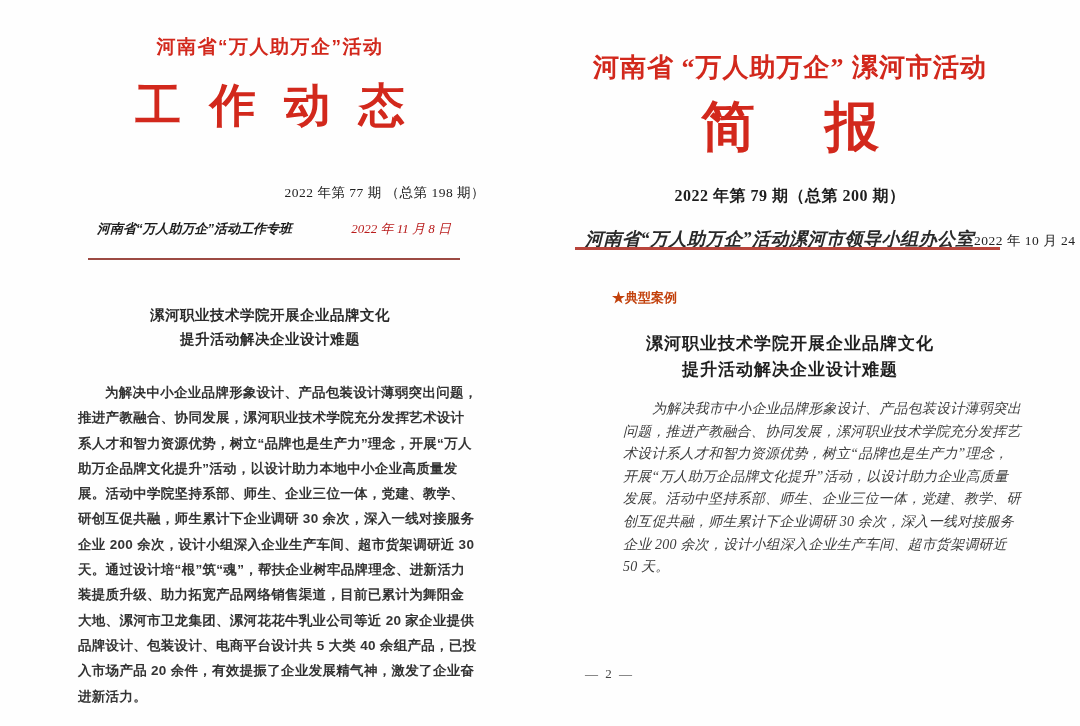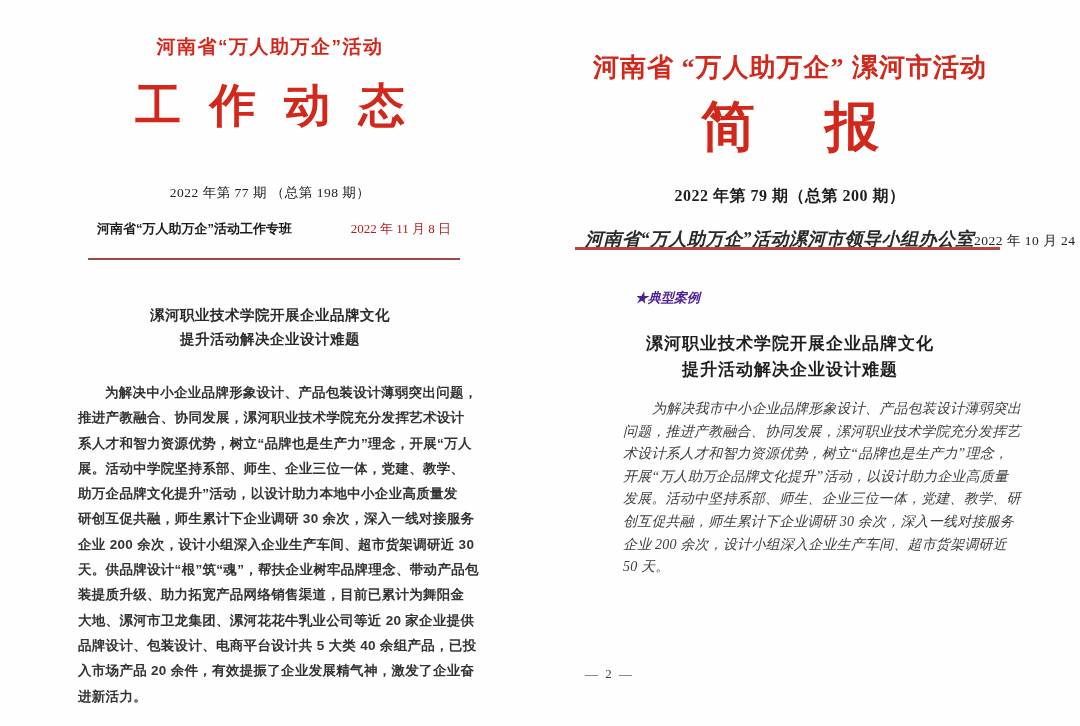--- a/index.html
+++ b/index.html
@@ -22,24 +22,24 @@
     font-weight:700; font-size:19px; letter-spacing:1.5px;
     color:var(--accent-red);
   }
   .l-title {
     top:78px; font-family:"Liberation Sans", sans-serif;
     font-weight:900; font-size:46px; line-height:54px;
     letter-spacing:0.62em; padding-left:0.62em; box-sizing:border-box;
     color:var(--accent-red);
     text-align:center;
   }
-  .l-issue { top:184px; font-size:13.5px; color:#222; letter-spacing:0.5px; }
+  .l-issue { top:184px; font-size:13.5px; color:#222; letter-spacing:0.5px;text-align:right; }
   .l-orgline {
     top:220px; left:42px; right:34px;
-    display:flex; justify-content:space-between; align-items:flex-start;
+    display:flex; justify-content:space-between; align-items:flex-start;font-style:italic;
   }
   .l-org {
     font-family:"Liberation Sans", sans-serif;
     font-weight:700; font-size:13px; color:#1c1c1c;
   }
   .l-date { font-size:13px; color:#b91c1c; }
   .l-divider { top:258px; left:33px; width:372px; height:2px; background:var(--divider-left); }
   .l-article-title {
     top:303px; font-family:"Liberation Sans", sans-serif;
     font-weight:700; font-size:14.5px; line-height:24px; color:#2b2b2b;
@@ -64,21 +64,21 @@
     color:var(--accent-red);
   }
   .r-issue { top:186px; font-weight:700; font-size:16px; color:#1d1d1d; letter-spacing:0.5px; }
   .r-officeline {
     top:227px; left:30px; right:20px;
     display:flex; justify-content:space-between; align-items:baseline;
   }
   .r-org { font-style:italic; font-weight:600; font-size:18px; color:#2a2a2a; letter-spacing:0.5px; }
   .r-date { font-size:13.5px; color:#222; letter-spacing:0.5px; }
   .r-divider { top:247px; left:20px; width:425px; height:3px; background:var(--divider-right); }
-  .r-star { top:289px; left:80px; font-weight:700; font-style:italic; font-size:13px; color:#4c1d95; }
+  .r-star { top:289px; left:57px; font-weight:700; font-size:13px; color:#c2410c; }
   .r-article-title {
     top:331px; font-weight:700; font-size:17px; line-height:26px;
     color:#1f1f1f; letter-spacing:1px;
   }
   .r-body {
     top:398px; left:68px; width:394px;
     font-size:14px; line-height:22.6px; font-style:italic;
     letter-spacing:0.2px; color:#3d3d3d;
   }
   .r-body .para .line:first-child { text-indent:29px; }
@@ -99,25 +99,25 @@
     </div>
     <div class="abs l-divider"></div>
     <div class="abs center l-article-title">
       <div class="nowrap">漯河职业技术学院开展企业品牌文化</div>
       <div class="nowrap">提升活动解决企业设计难题</div>
     </div>
     <div class="abs l-body">
         <div class="line nowrap">为解决中小企业品牌形象设计、产品包装设计薄弱突出问题，</div>
         <div class="line nowrap">推进产教融合、协同发展，漯河职业技术学院充分发挥艺术设计</div>
         <div class="line nowrap">系人才和智力资源优势，树立“品牌也是生产力”理念，开展“万人</div>
+        <div class="line nowrap">助万企品牌文化提升”活动，以设计助力本地中小企业高质量发</div>
         <div class="line nowrap">展。活动中学院坚持系部、师生、企业三位一体，党建、教学、</div>
-        <div class="line nowrap">助万企品牌文化提升”活动，以设计助力本地中小企业高质量发</div>
         <div class="line nowrap">研创互促共融，师生累计下企业调研 30 余次，深入一线对接服务</div>
         <div class="line nowrap">企业 200 余次，设计小组深入企业生产车间、超市货架调研近 30</div>
-        <div class="line nowrap">天。供品牌设计“根”筑“魂”，帮扶企业树牢品牌理念、带动产品包</div>
+        <div class="line nowrap">天。通过设计培“根”筑“魂”，帮扶企业树牢品牌理念、进新活力</div>
         <div class="line nowrap">装提质升级、助力拓宽产品网络销售渠道，目前已累计为舞阳金</div>
         <div class="line nowrap">大地、漯河市卫龙集团、漯河花花牛乳业公司等近 20 家企业提供</div>
         <div class="line nowrap">品牌设计、包装设计、电商平台设计共 5 大类 40 余组产品，已投</div>
         <div class="line nowrap">入市场产品 20 余件，有效提振了企业发展精气神，激发了企业奋</div>
         <div class="line nowrap">进新活力。</div>
       </div>
   </div>
 
   <div class="page page-right">
     <div class="abs center nowrap r-masthead">河南省 “万人助万企” 漯河市活动</div>

